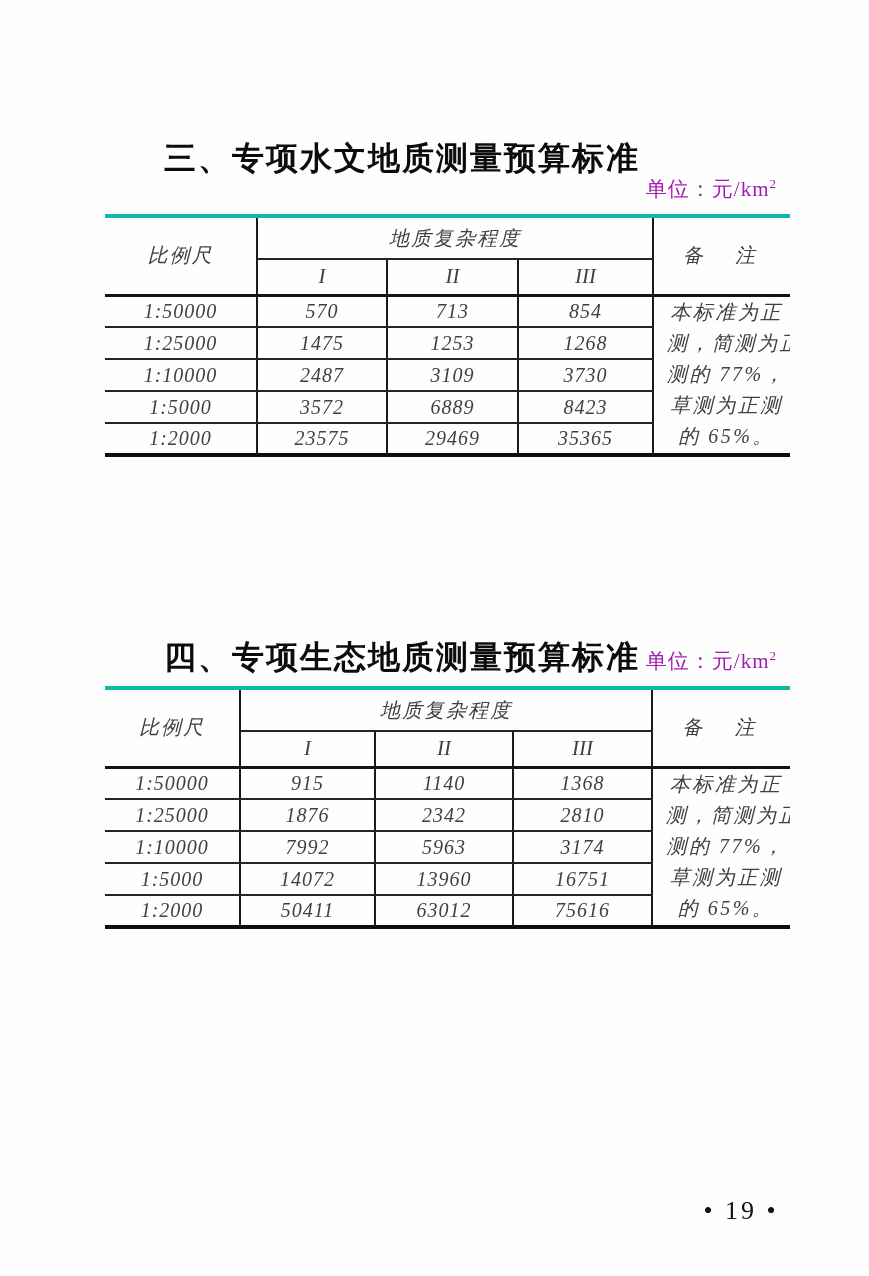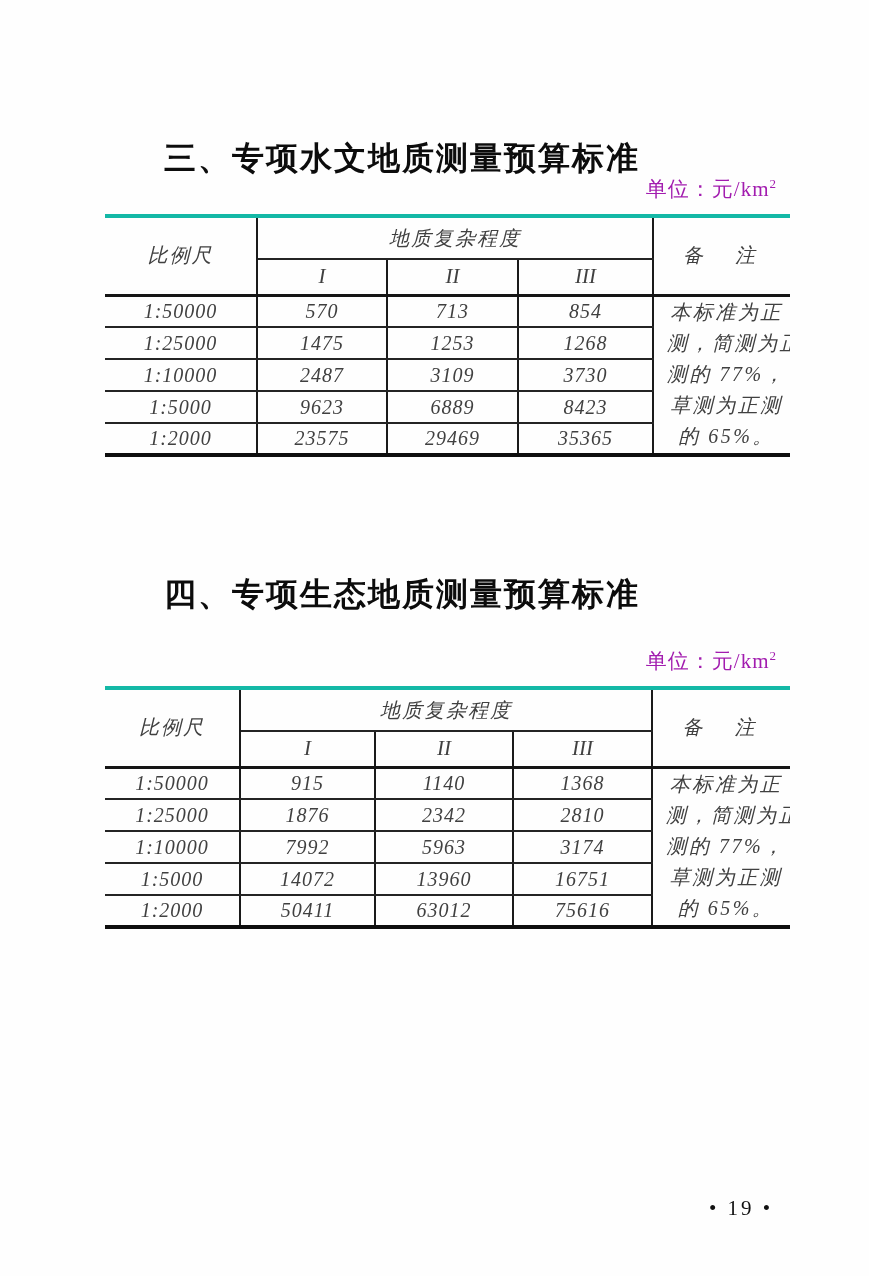--- a/index.html
+++ b/index.html
@@ -20,21 +20,21 @@
     left: 164px;
     margin: 0;
     font-family: "Liberation Sans", "DejaVu Sans", sans-serif;
     font-weight: 700;
     font-size: 32px;
     letter-spacing: 2px;
     color: #0c0c0c;
     white-space: nowrap;
   }
   .sec1-title { top: 137px; }
-  .sec2-title { top: 573px; }
+  .sec2-title { top: 636px; }
 
   
   .unit-label {
     position: absolute;
     right: 92px;
     font-size: 21px;
     letter-spacing: 1px;
     color: #a21caf;
     white-space: nowrap;
   }
@@ -95,21 +95,21 @@
     white-space: nowrap;
   }
 
   
   .pageno {
     position: absolute;
     left: 676px;
     top: 1196px;
     width: 130px;
     text-align: center;
-    font-size: 21px;
+    font-size: 26px;
     letter-spacing: 3px;
     color: #111;
   }
 </style>
 </head>
 <body>
 
 <div class="page">
 
   <h2 class="sec-title sec1-title">三、专项水文地质测量预算标准</h2>
@@ -161,21 +161,21 @@
           <td class="b-r b-b-thin cell-value">1268</td>
         </tr>
         <tr>
           <td class="b-r b-b-thin cell-scale">1:10000</td>
           <td class="b-r b-b-thin cell-value">2487</td>
           <td class="b-r b-b-thin cell-value">3109</td>
           <td class="b-r b-b-thin cell-value">3730</td>
         </tr>
         <tr>
           <td class="b-r b-b-thin cell-scale">1:5000</td>
-          <td class="b-r b-b-thin cell-value">9623</td>
+          <td class="b-r b-b-thin cell-value">3572</td>
           <td class="b-r b-b-thin cell-value">6889</td>
           <td class="b-r b-b-thin cell-value">8423</td>
         </tr>
         <tr>
           <td class="b-r b-b-thin cell-scale">1:2000</td>
           <td class="b-r b-b-thin cell-value">23575</td>
           <td class="b-r b-b-thin cell-value">29469</td>
           <td class="b-r b-b-thin cell-value">35365</td>
         </tr>
       </tbody>

